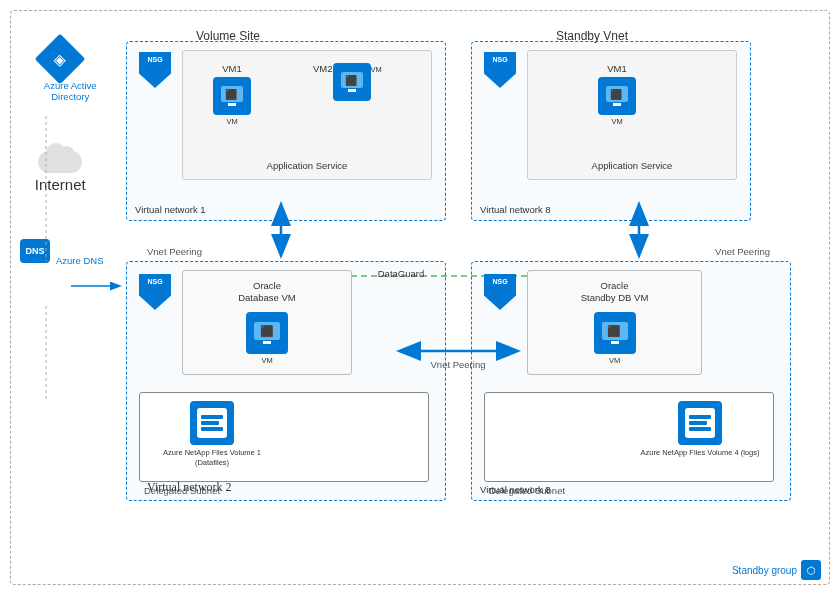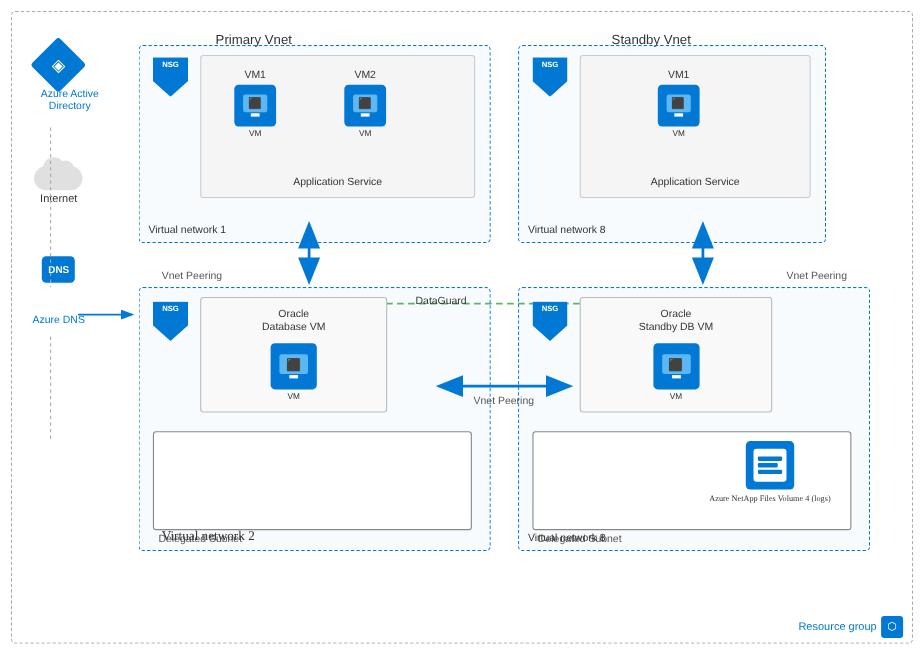--- a/index.html
+++ b/index.html
@@ -30,24 +30,24 @@
 
     .azure-ad {
       display: flex; flex-direction: column; align-items: center; gap: 3px;
       color: #0078d4;
     }
     .azure-ad .label { font-size: 9.5px; color: #0078d4; text-align: center; line-height:1.2; }
 
     .internet-box {
       display: flex; flex-direction: column; align-items: center; gap: 3px;
     }
-    .internet-box .label { font-size: 10px; color: #333; text-align: center; }
+    .internet-box .label { font-size: 15px; color: #333; text-align: center; }
 
     .dns-box {
-      display: flex; flex-direction: column; align-items: center; gap: 3px;
+      display: flex; flex-direction: row; align-items: center; gap: 3px;
     }
     .dns-box .label { font-size: 9.5px; color: #0078d4; text-align: center; }
 
     
     .diamond-icon {
       width: 36px; height: 36px;
       background: #0078d4;
       transform: rotate(45deg);
       border-radius: 3px;
       display: flex; align-items: center; justify-content: center;
@@ -256,21 +256,21 @@
 
     <line x1="390" y1="340" x2="505" y2="340" stroke="#0078d4" stroke-width="2.5" marker-end="url(#arrowBlueBig)" marker-start="url(#arrowBlueBigLeft)"></line>
 
     <line x1="270" y1="390" x2="215" y2="430" stroke="#5cb85c" stroke-width="1.5" marker-end="url(#arrowGreen)"></line>
     <line x1="270" y1="390" x2="305" y2="430" stroke="#5cb85c" stroke-width="1.5" marker-end="url(#arrowGreen)"></line>
 
     <line x1="628" y1="390" x2="585" y2="430" stroke="#5cb85c" stroke-width="1.5" marker-end="url(#arrowGreen)"></line>
     <line x1="628" y1="390" x2="668" y2="430" stroke="#5cb85c" stroke-width="1.5" marker-end="url(#arrowGreen)"></line>
   </svg>
 
-  <div style="position:absolute; top:18px; left:185px; font-size:12px; color:#333; font-weight:500;">Primary Vnet</div>
+  <div style="position:absolute; top:18px; left:185px; font-size:12px; color:#333; font-weight:500;">Volume Site</div>
 
   <div style="position:absolute; top:18px; left:545px; font-size:12px; color:#333; font-weight:500;">Standby Vnet</div>
 
   <div class="region-box" style="left:115px; top:30px; width:320px; height:180px;">
 
     <div style="position:absolute; top:10px; left:12px; display:flex; flex-direction:column; align-items:center;">
       <div class="shield-icon">
         <span style="font-size:7px; color:white; transform:rotate(0deg);">NSG</span>
       </div>
     </div>
@@ -281,21 +281,21 @@
         <div style="font-size:9.5px; margin-bottom:3px; color:#333;">VM1</div>
         <div class="vm-icon">
           <div class="vm-screen">
             <span style="color:#0078d4; font-size:10px;">⬛</span>
           </div>
           <div class="vm-base"></div>
         </div>
         <div style="font-size:7.5px; color:#333; margin-top:2px;">VM</div>
       </div>
 
-      <div style="position:absolute; top:12px; left:130px; display:flex; flex-direction:column; align-items:center;">
+      <div style="position:absolute; top:12px; left:130px; display:flex; flex-direction:row; ">
         <div style="font-size:9.5px; margin-bottom:3px; color:#333;">VM2</div>
         <div class="vm-icon">
           <div class="vm-screen">
             <span style="color:#0078d4; font-size:10px;">⬛</span>
           </div>
           <div class="vm-base"></div>
         </div>
         <div style="font-size:7.5px; color:#333; margin-top:2px;">VM</div>
       </div>
 
@@ -319,20 +319,33 @@
         <div class="vm-screen" style="width:26px; height:18px;">
           <span style="color:#0078d4; font-size:11px;">⬛</span>
         </div>
         <div class="vm-base"></div>
       </div>
       <div style="font-size:7.5px; color:#333; margin-top:2px;">VM</div>
     </div>
 
     <div class="delegated-box" style="left:12px; top:130px; width:290px; height:90px; background:#fff;">
 
+      <div style="position:absolute; top:8px; left:12px; display:flex; flex-direction:column; align-items:center; width:120px;">
+        <div class="netapp-icon">
+          <div class="netapp-inner">
+            <div class="netapp-bars">
+              <div class="netapp-bar" style="width:22px;"></div>
+              <div class="netapp-bar" style="width:18px;"></div>
+              <div class="netapp-bar" style="width:22px;"></div>
+            </div>
+          </div>
+        </div>
+        <div style="font-size:7.5px; color:#333; text-align:center; margin-top:3px; line-height:1.3;">Azure NetApp Files
+Volume 1 (Datafiles)</div>
+      </div>
 
 
       <div style="position:absolute; bottom:-15px; left:4px; font-size:9.5px; color:#555;">Delegated Subnet</div>
     </div>
 
     <div style="position:absolute; top:-16px; left:20px; font-size:9.5px; color:#555;">Vnet Peering</div>
 
     <div style="position:absolute; bottom:5px; left:20px; font-size:12px; color:#333;font-family:Liberation Serif, serif;">Virtual network 2</div>
   </div>
 
@@ -387,36 +400,36 @@
       <div style="position:absolute; top:8px; left:155px; display:flex; flex-direction:column; align-items:center; width:120px;">
         <div class="netapp-icon">
           <div class="netapp-inner">
             <div class="netapp-bars">
               <div class="netapp-bar" style="width:22px;"></div>
               <div class="netapp-bar" style="width:18px;"></div>
               <div class="netapp-bar" style="width:22px;"></div>
             </div>
           </div>
         </div>
-        <div style="font-size:7.5px; color:#333; text-align:center; margin-top:3px; line-height:1.3;font-family:Liberation Serif, serif;">Azure NetApp Files
+        <div style="font-size:7.5px; color:#333; text-align:center; margin-top:3px; line-height:1.3;">Azure NetApp Files
 Volume 4 (logs)</div>
       </div>
 
       <div style="position:absolute; bottom:-15px; left:4px; font-size:9.5px; color:#555;">Delegated Subnet</div>
     </div>
 
     <div style="position:absolute; top:-16px; right:20px; font-size:9.5px; color:#555;">Vnet Peering</div>
 
     <div style="position:absolute; bottom:5px; left:8px; font-size:9.5px; color:#333;">Virtual network 8</div>
   </div>
 
   <div style="position:absolute; top:257px; left:390px; font-size:9.5px; color:#333; transform:translateX(-50%);">DataGuard</div>
 
   <div style="position:absolute; top:348px; left:447px; font-size:9.5px; color:#555; transform:translateX(-50%);">Vnet Peering</div>
 
   <div class="resource-group-label">
-    <span>Resource group</span>
+    <span>Standby group</span>
     <div class="rg-icon">
       <span>⬡</span>
     </div>
   </div>
 
 </div>
 
 </body></html>

